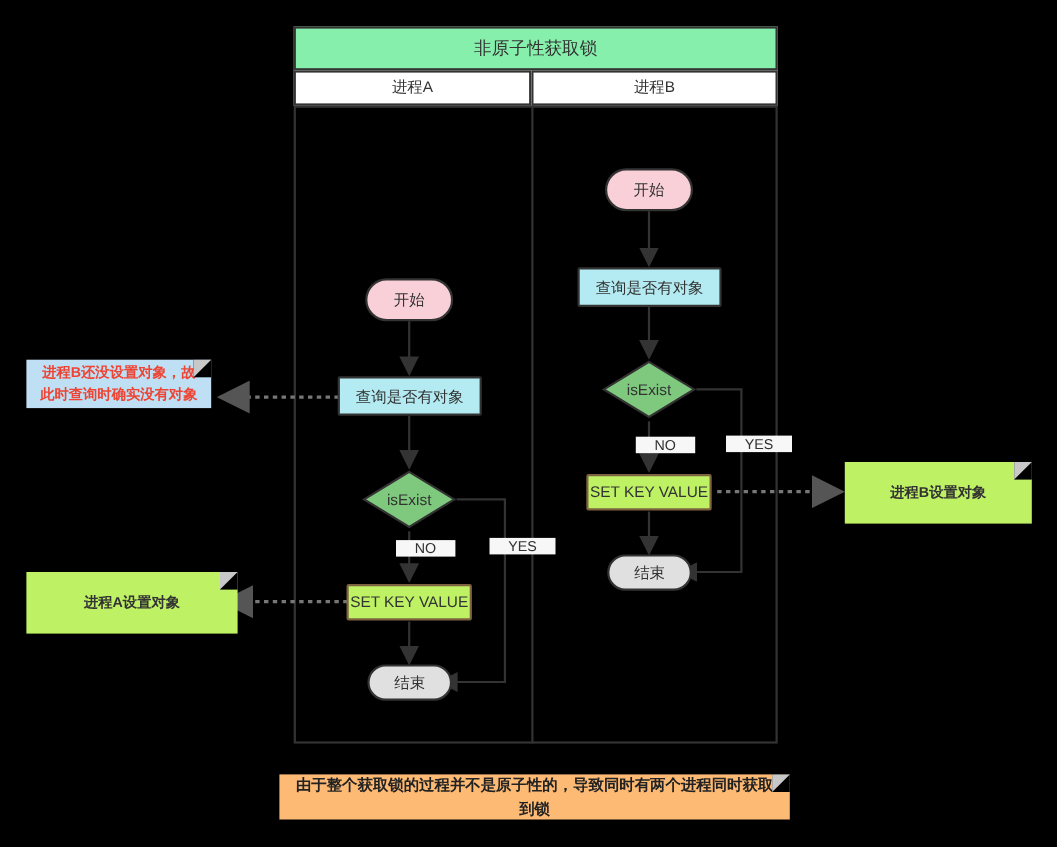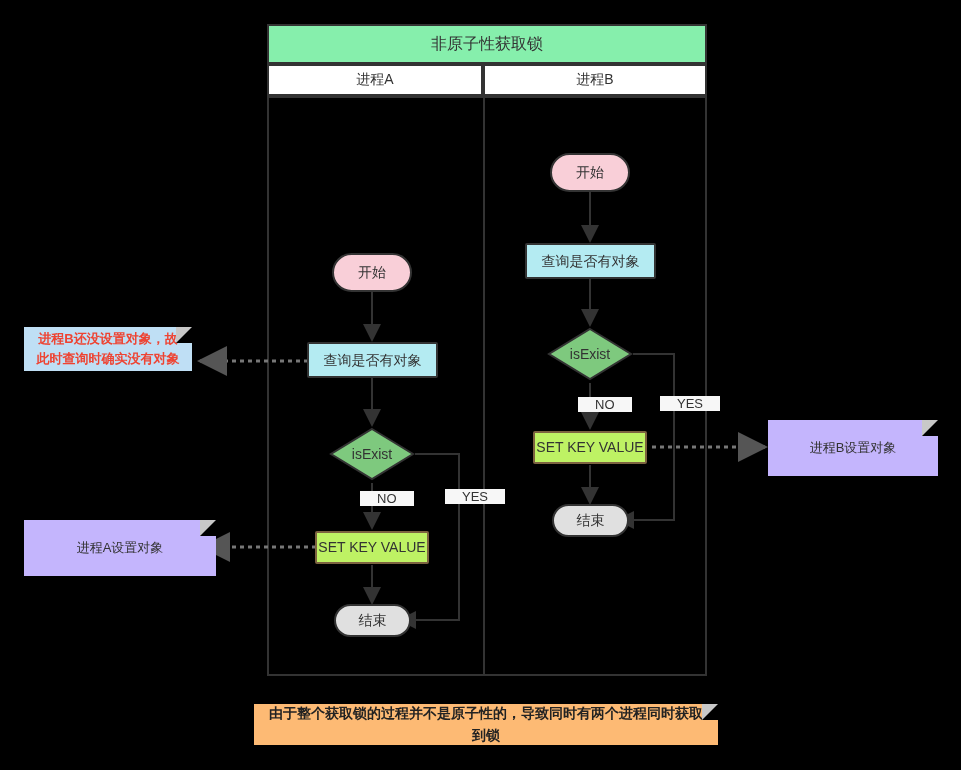--- a/index.html
+++ b/index.html
@@ -125,22 +125,23 @@
     padding: 6px 12px;
     font-size: 13px;
     line-height: 1.55;
   }
   .note-blue {
     background: #bfdff5;
     color: #ee4433;
     font-weight: bold;
   }
   .note-green {
-    background: #c4b5fd;
-    color: #333333;
+    background: #bef264;
+    color: #333333;
+    font-weight: bold;
   }
   .note-orange {
     background: #fdba74;
     color: #222222;
     font-weight: bold;
     font-size: 14px;
   }
   .note-fold {
     position: absolute;
     top: 0;

